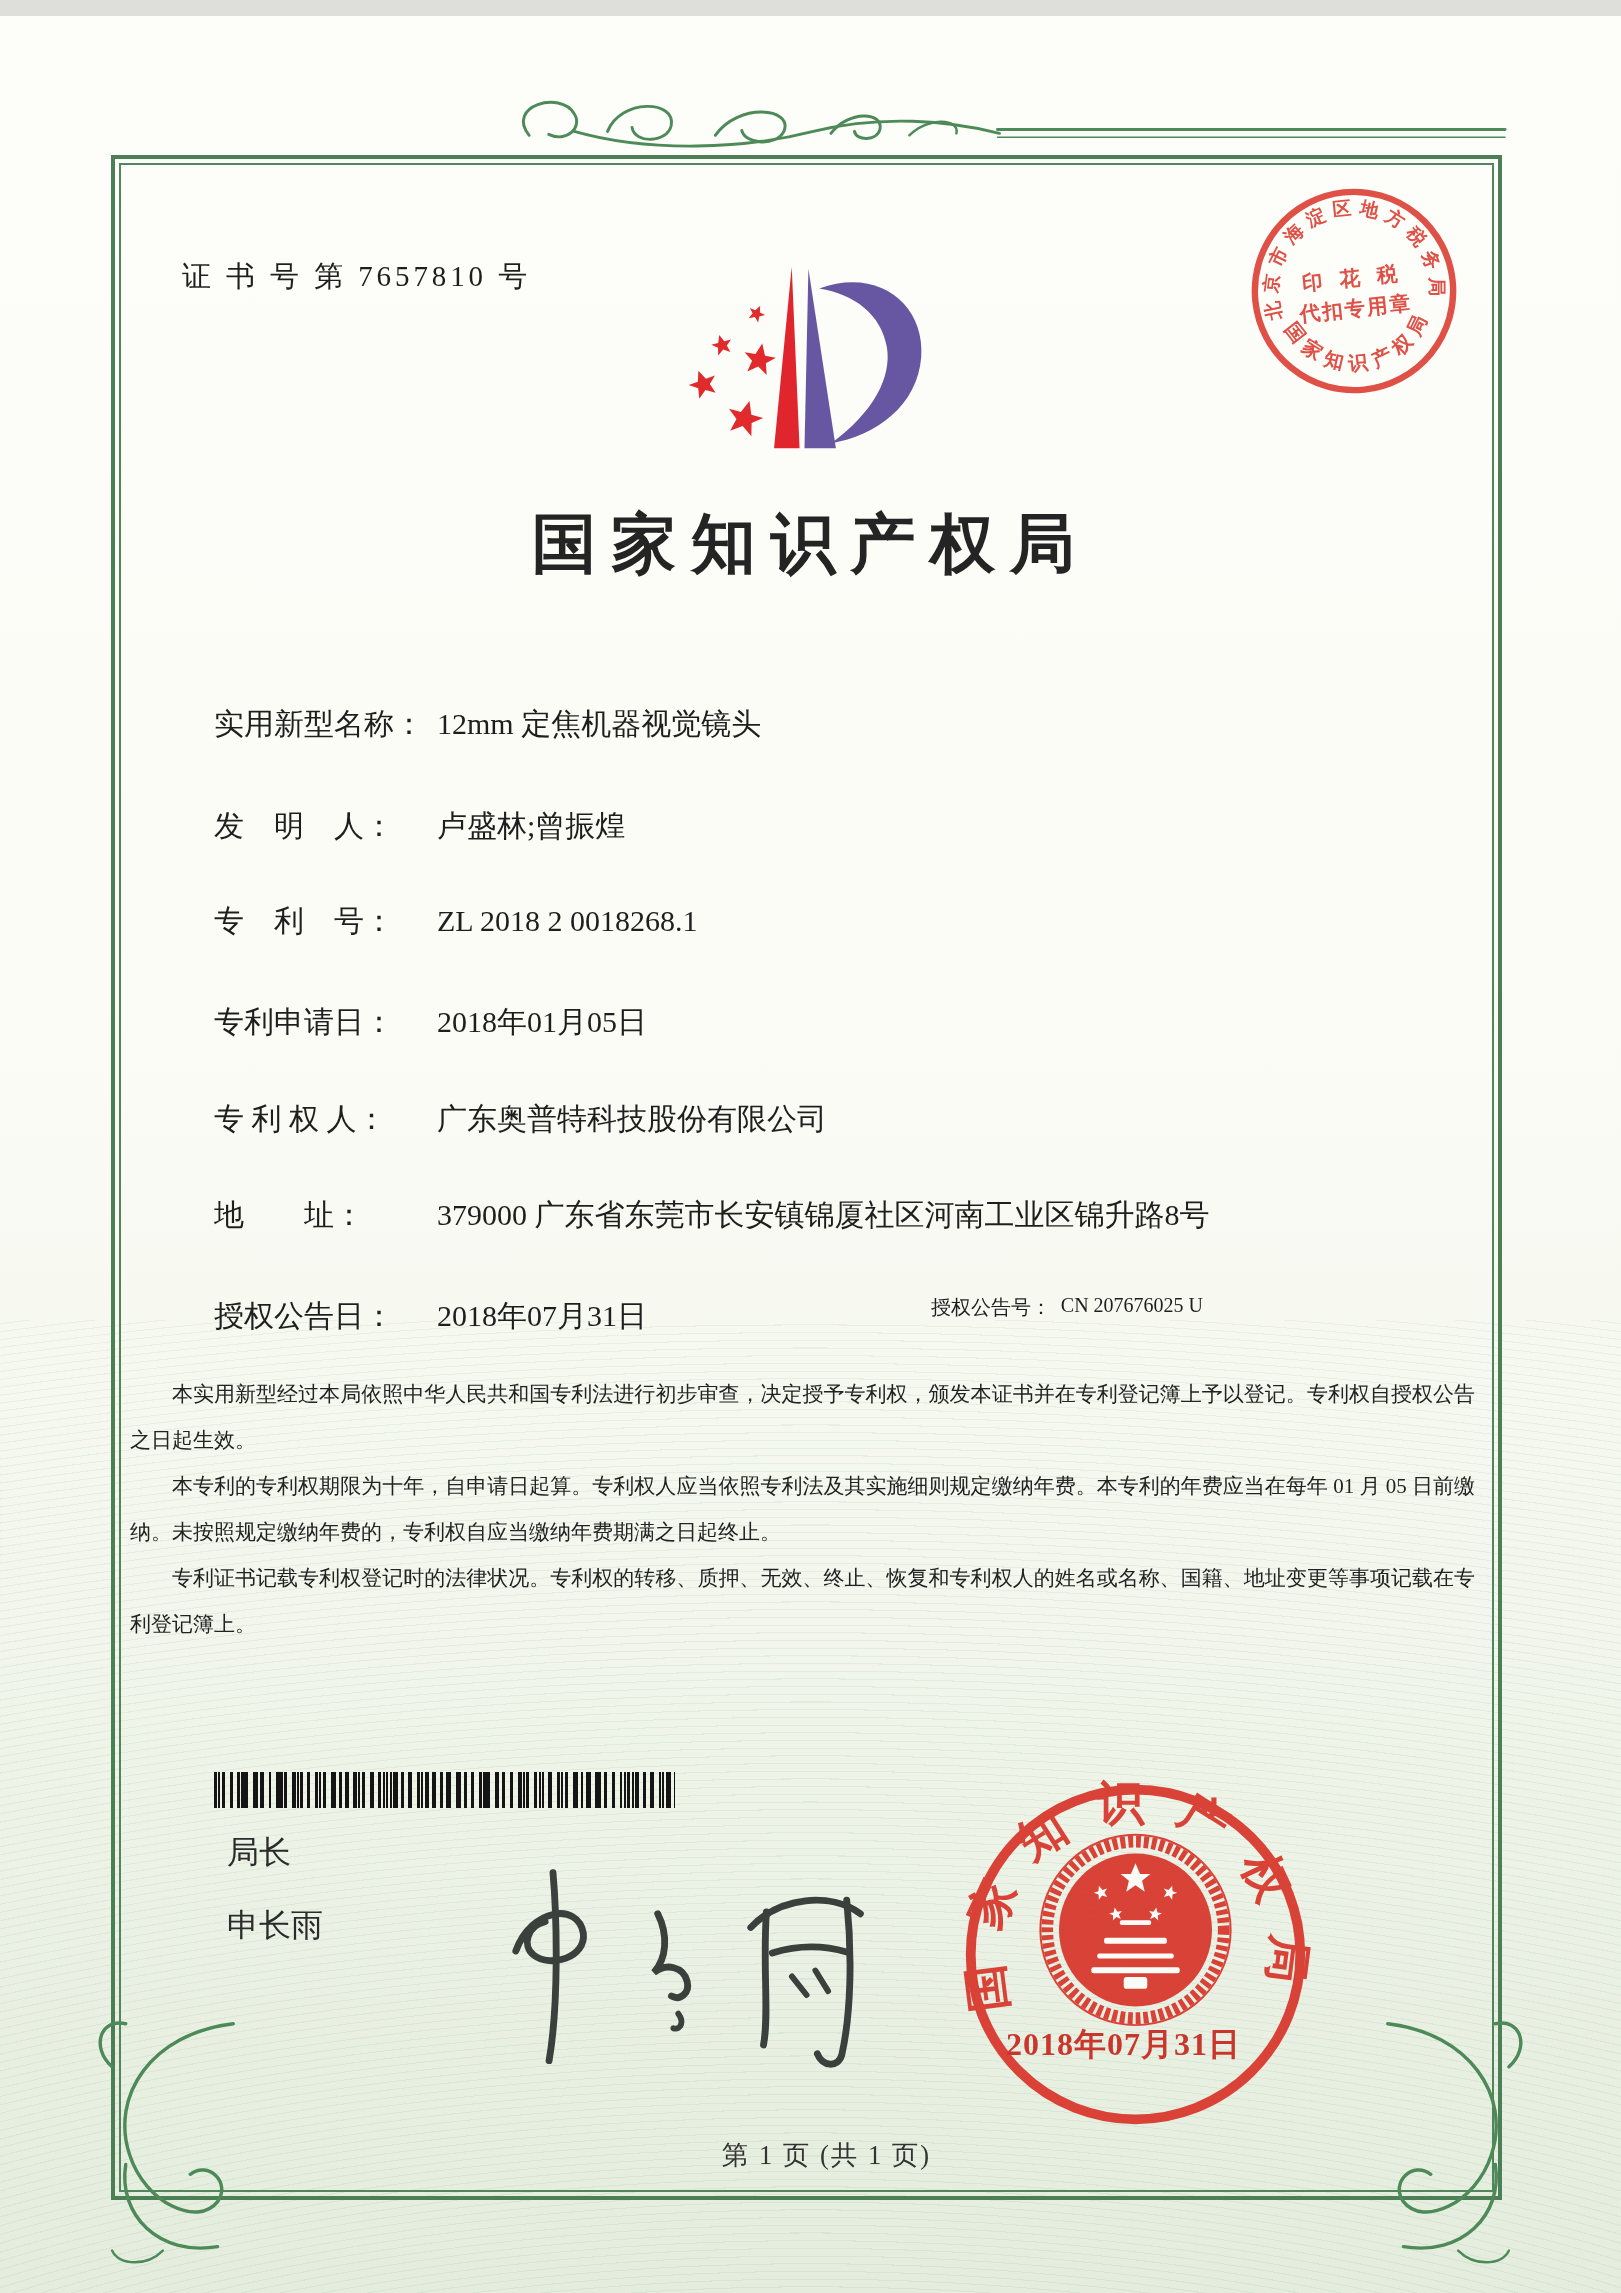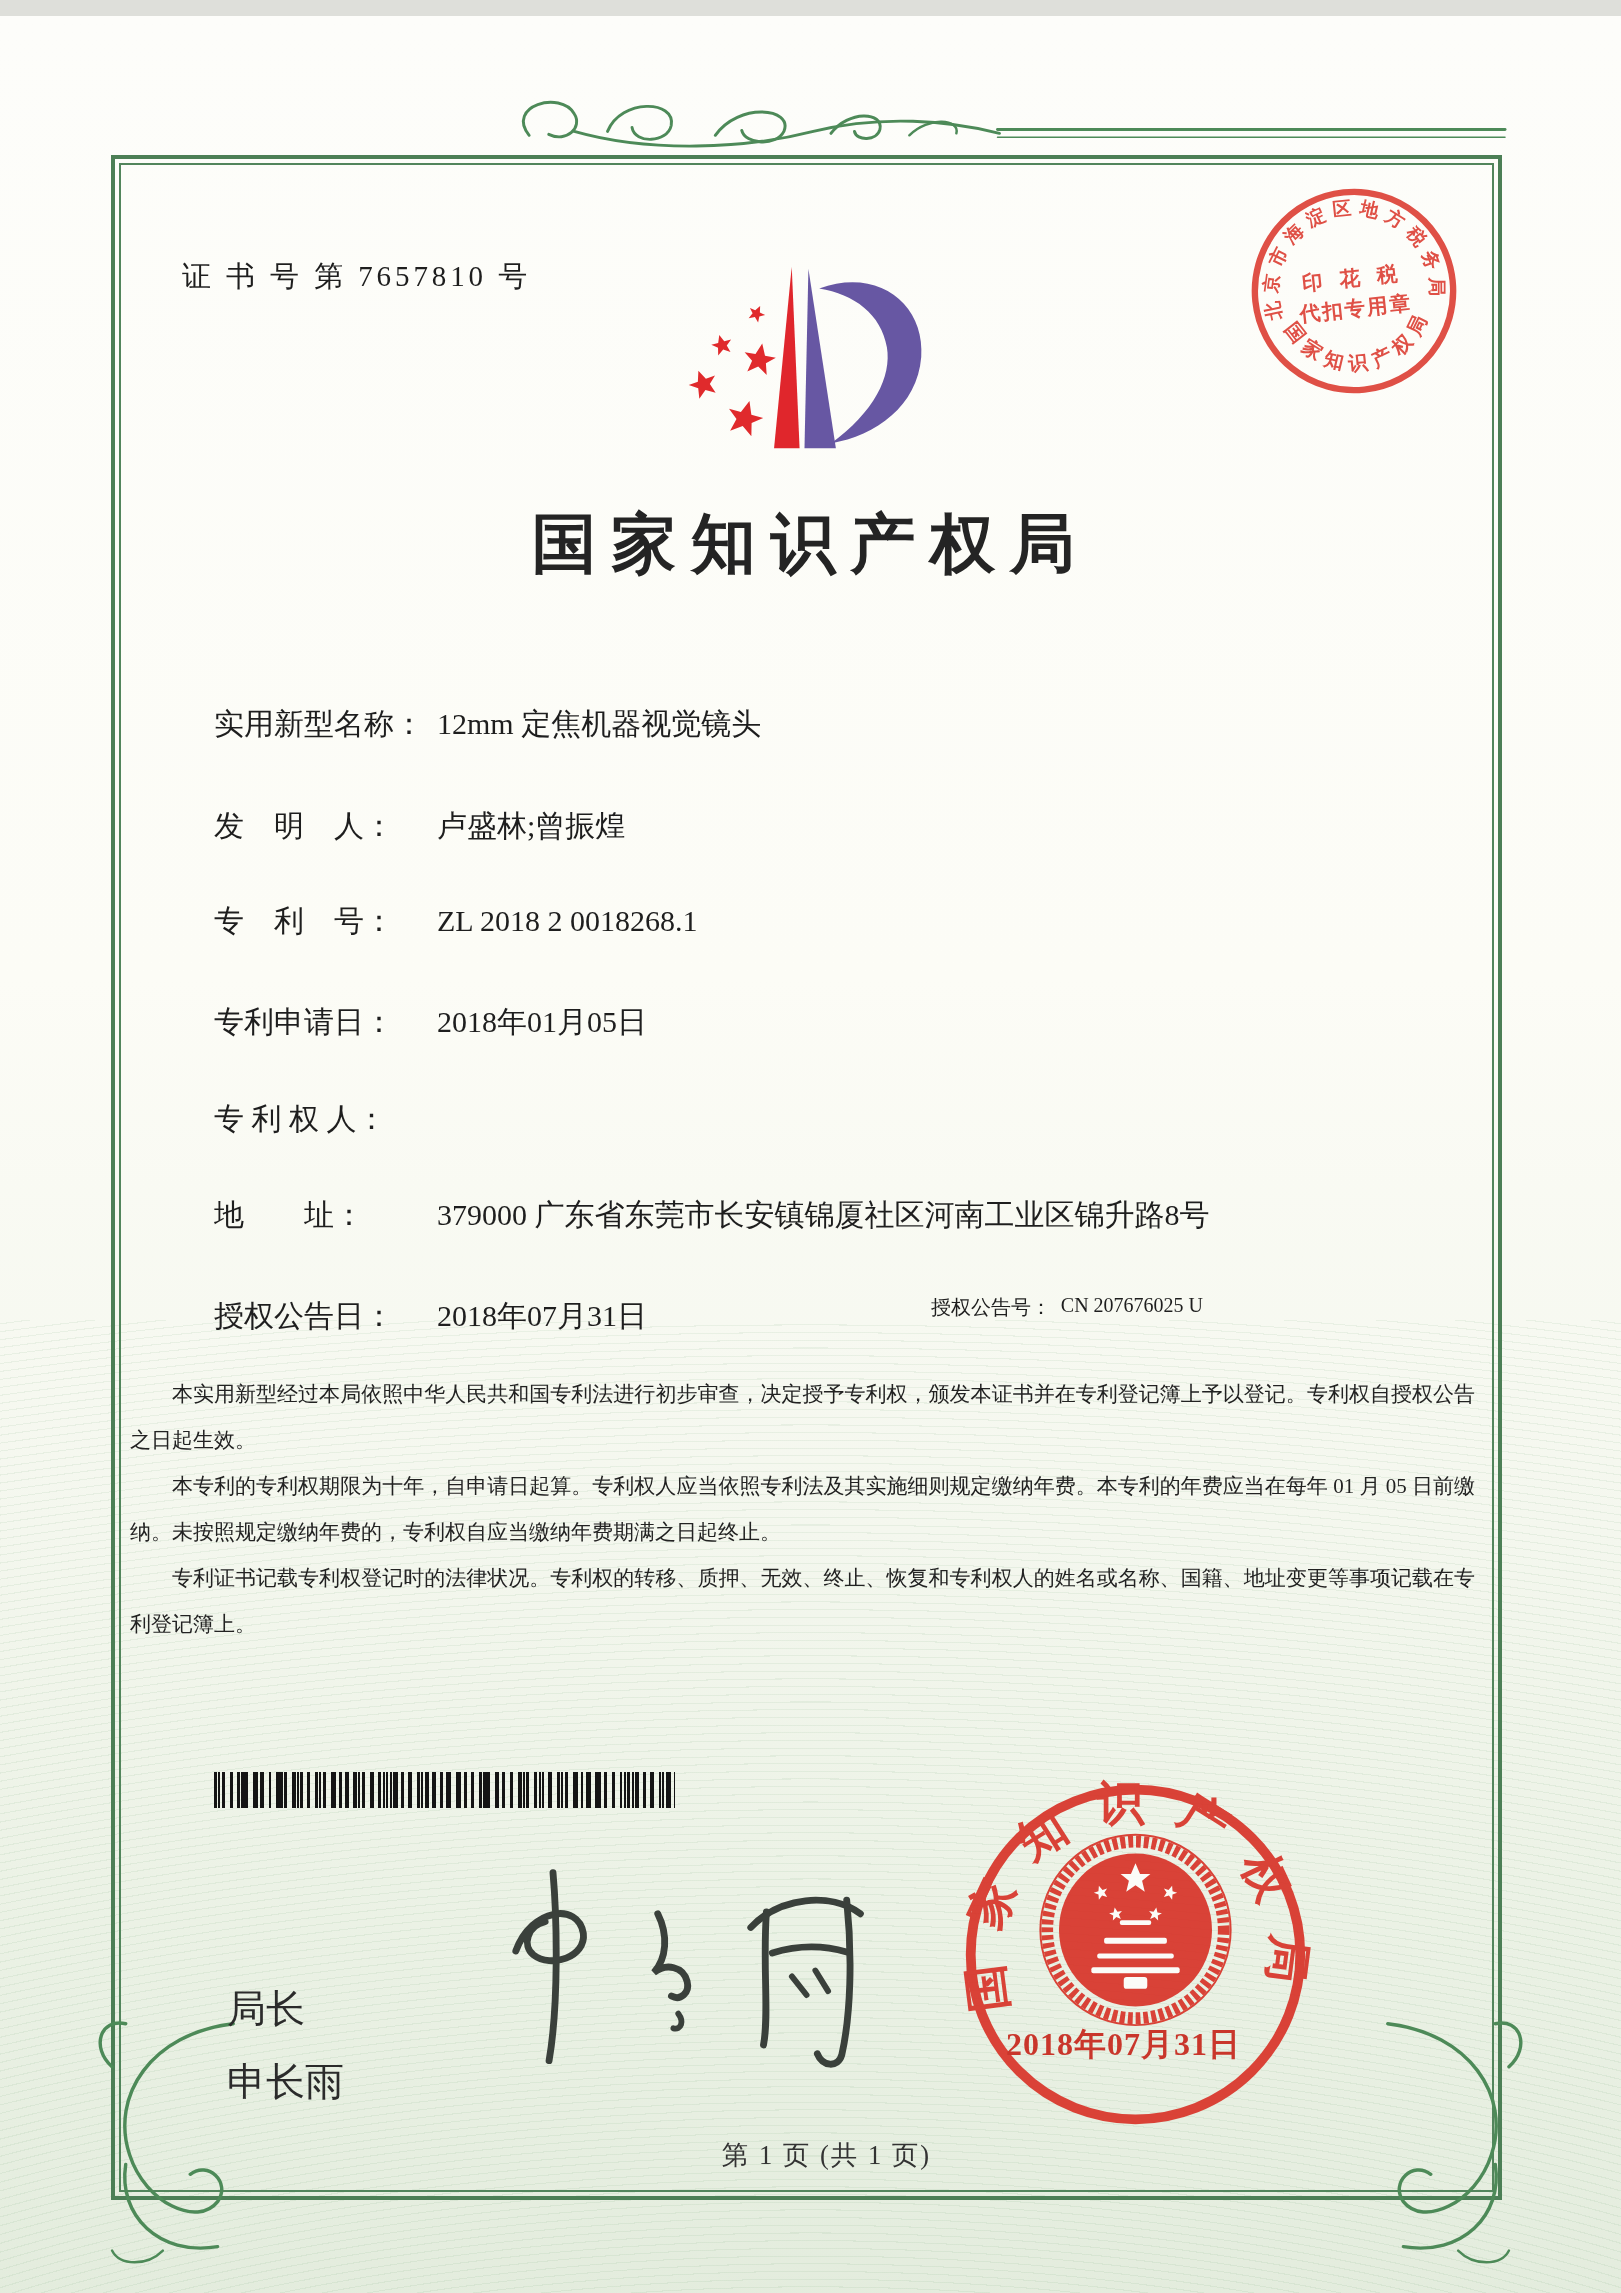--- a/index.html
+++ b/index.html
@@ -22,21 +22,21 @@
   .row-grant{top:1278px}
   .grant-right{position:absolute;left:931px;top:1278px;display:flex;font-size:20px;}
   .grant-right .field-label{flex:0 0 auto;margin-right:9.8px;}
   .body-text{position:absolute;left:130px;top:1355px;width:1345px;font-size:21px;line-height:46px;text-align:justify;color:#222;}
   .body-text p{margin:0;text-indent:2em;}
   .barcode{position:absolute;left:214px;top:1756px;width:461px;height:36px;
     background-image:
       repeating-linear-gradient(90deg,#141414 0 2.9px,rgba(0,0,0,0) 2.9px 7.8px),
       repeating-linear-gradient(90deg,rgba(0,0,0,0) 0 3.9px,#141414 3.9px 5.9px,rgba(0,0,0,0) 5.9px 12.7px),
       repeating-linear-gradient(90deg,rgba(0,0,0,0) 0 8.8px,#141414 8.8px 10.8px,rgba(0,0,0,0) 10.8px 18.6px);}
-  .issuer{position:absolute;left:227px;top:1956px;font-size:39px;line-height:73px;font-family:"Liberation Sans","DejaVu Sans",sans-serif;color:#2b2b2b;}
+  .issuer{position:absolute;left:227px;top:1800px;font-size:32px;line-height:73px;font-family:"Liberation Sans","DejaVu Sans",sans-serif;color:#2b2b2b;}
   .sig-svg{position:absolute;left:459px;top:1841px;}
   .seal-svg{position:absolute;left:956px;top:1759px;}
   .seal-date{position:absolute;left:1006px;top:2007px;font-size:32px;letter-spacing:1px;color:#c9362b;font-weight:bold;}
   .stamp-svg{position:absolute;left:1247px;top:168px;transform:rotate(-6deg);opacity:.92;}
   .logo-svg{position:absolute;left:672px;top:241px;}
   .footer{position:absolute;left:111px;width:1391px;top:2121px;text-align:center;font-size:26.5px;letter-spacing:2px;color:#333;padding-left:20px;}
   .ornament{position:absolute;pointer-events:none;}
   .orn-top{left:488px;top:74px;}
   .orn-bl{left:69px;top:1990px;}
   .orn-br{left:1376px;top:1990px;}
@@ -126,20 +126,21 @@
   <div class="field-row row-patno">
     <span class="field-label">专　利　号：</span>
     <span class="field-value">ZL 2018 2 0018268.1</span>
   </div>
   <div class="field-row row-filing">
     <span class="field-label">专利申请日：</span>
     <span class="field-value">2018年01月05日</span>
   </div>
   <div class="field-row row-patentee">
     <span class="field-label">专 利 权 人：</span>
+    <span class="field-value">广东奥普特科技股份有限公司</span>
   </div>
   <div class="field-row row-address">
     <span class="field-label">地　　址：</span>
     <span class="field-value" style="max-width:1059px">379000 广东省东莞市长安镇锦厦社区河南工业区锦升路8号</span>
   </div>
   <div class="field-row row-grant" style="width:686px">
     <span class="field-label">授权公告日：</span>
     <span class="field-value">2018年07月31日</span>
   </div>
   <div class="grant-right">

